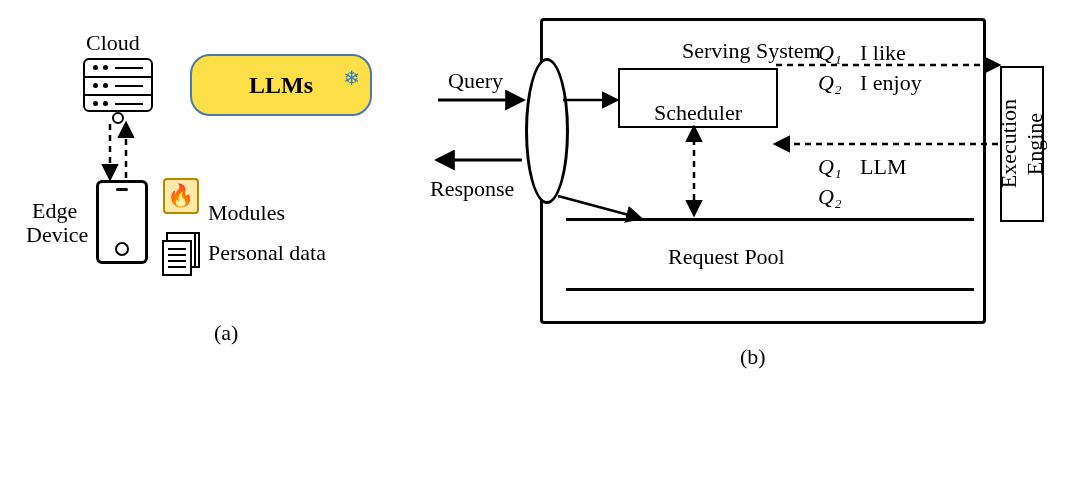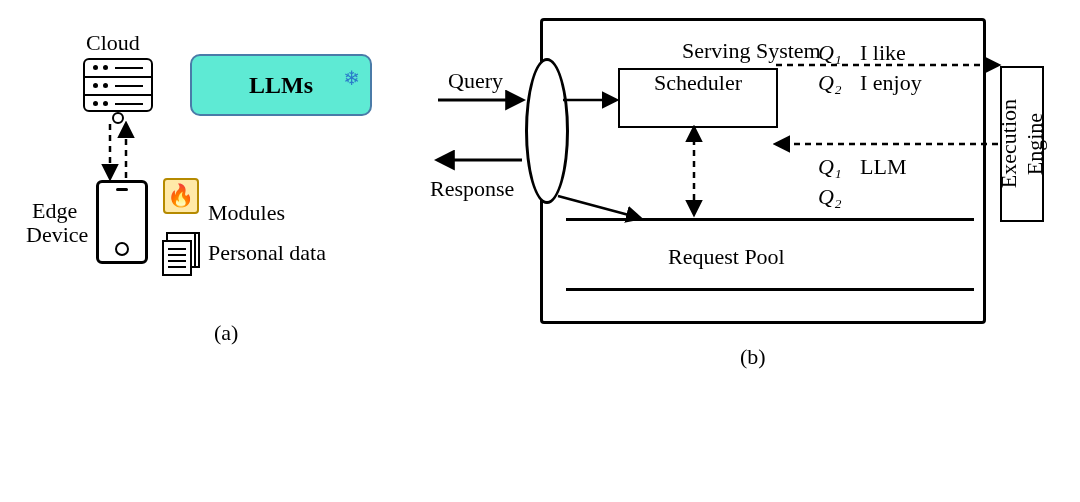--- a/index.html
+++ b/index.html
@@ -18,21 +18,21 @@
   .servers .row::before{left:8px}
   .servers .row::after{left:18px}
   .servers .row .line{position:absolute;top:7px;left:30px;right:8px;height:2px;background:#000}
 
   
   .phone{border:3px solid #000;border-radius:6px;background:#fff}
   .phone .speaker{position:absolute;left:50%;transform:translateX(-50%);top:5px;width:12px;height:3px;background:#000;border-radius:2px}
   .phone .home{position:absolute;left:50%;transform:translateX(-50%);bottom:5px;width:10px;height:10px;border:2px solid #000;border-radius:50%}
 
   
-  .llms{background:#5eead4;border:2px solid #4a7ba8;border-radius:10px;display:flex;align-items:center;justify-content:center}
+  .llms{background:#fde047;border:2px solid #4a7ba8;border-radius:20px;display:flex;align-items:center;justify-content:center}
   .llms-text{font-size:24px;font-weight:bold}
   .snow{position:absolute;right:10px;top:10px;color:#2a7ac9;font-size:20px}
 
   
   .fire-box{border:2px solid #b58a00;background:#ffe9a8;border-radius:4px;display:flex;align-items:center;justify-content:center}
   .fire{color:#e05a00;font-size:22px;line-height:1}
 
   
   .docs{position:relative}
   .doc{position:absolute;border:2px solid #000;background:#fff;width:26px;height:32px}
@@ -103,21 +103,21 @@
 
   <div class="abs panel" style="left:540px;top:18px;width:440px;height:300px"></div>
 
   <div class="abs oval" style="left:525px;top:58px;width:38px;height:140px"></div>
 
   <div class="abs label" style="left:448px;top:68px">Query</div>
   <div class="abs label" style="left:430px;top:176px">Response</div>
 
   <div class="abs label" style="left:682px;top:38px">Serving System</div>
 
-  <div class="abs box" style="left:618px;top:68px;width:156px;height:56px;display:flex;align-items:flex-start;justify-content:center">
+  <div class="abs box" style="left:618px;top:68px;width:156px;height:56px;display:flex;align-items:flex-end;justify-content:center">
     <span class="label">Scheduler</span>
   </div>
 
   <div class="abs box" style="left:1000px;top:66px;width:40px;height:152px;display:flex;align-items:center;justify-content:center">
     <span class="label" style="writing-mode:vertical-rl;transform:rotate(180deg);white-space:pre;text-align:center">Execution
 Engine</span>
   </div>
 
   <div class="abs" style="left:566px;top:218px;width:408px;height:3px;background:#000"></div>
   <div class="abs" style="left:566px;top:288px;width:408px;height:3px;background:#000"></div>

